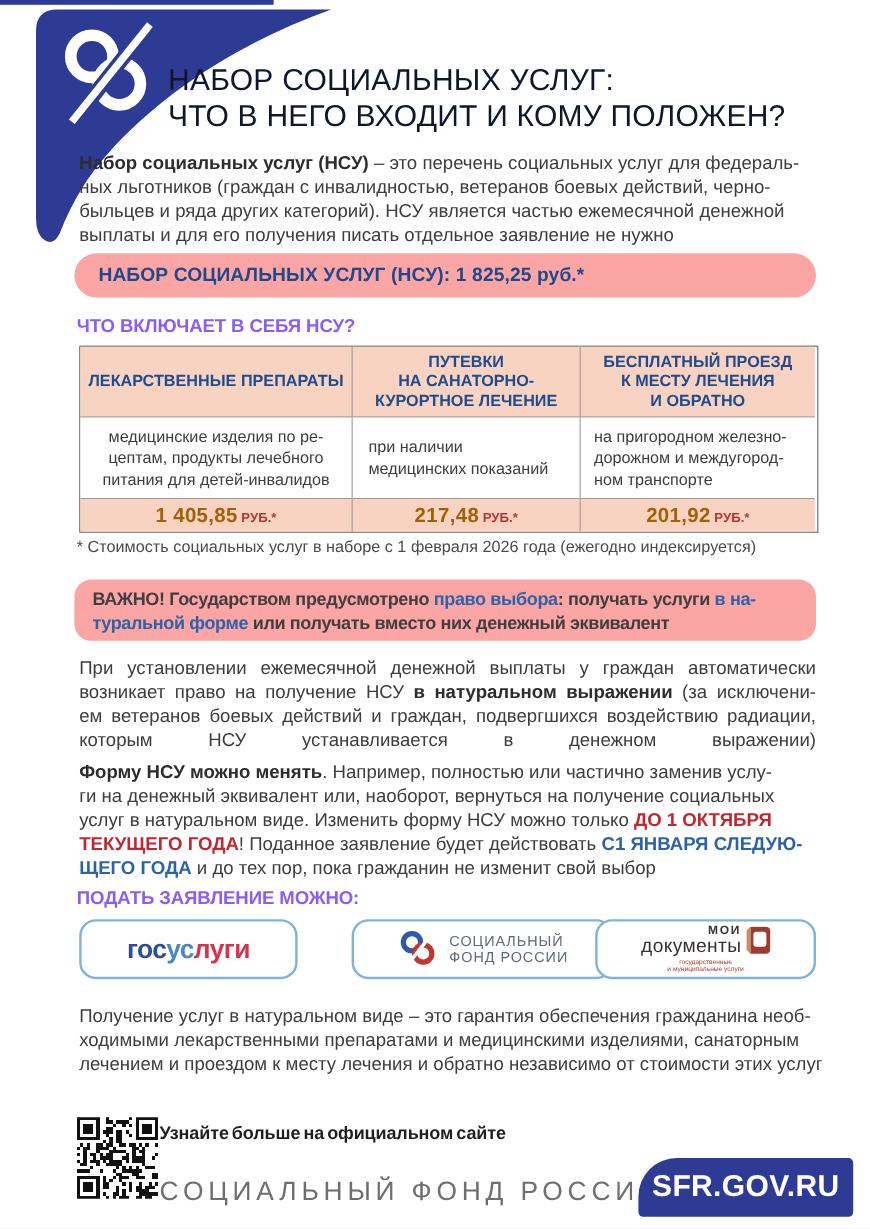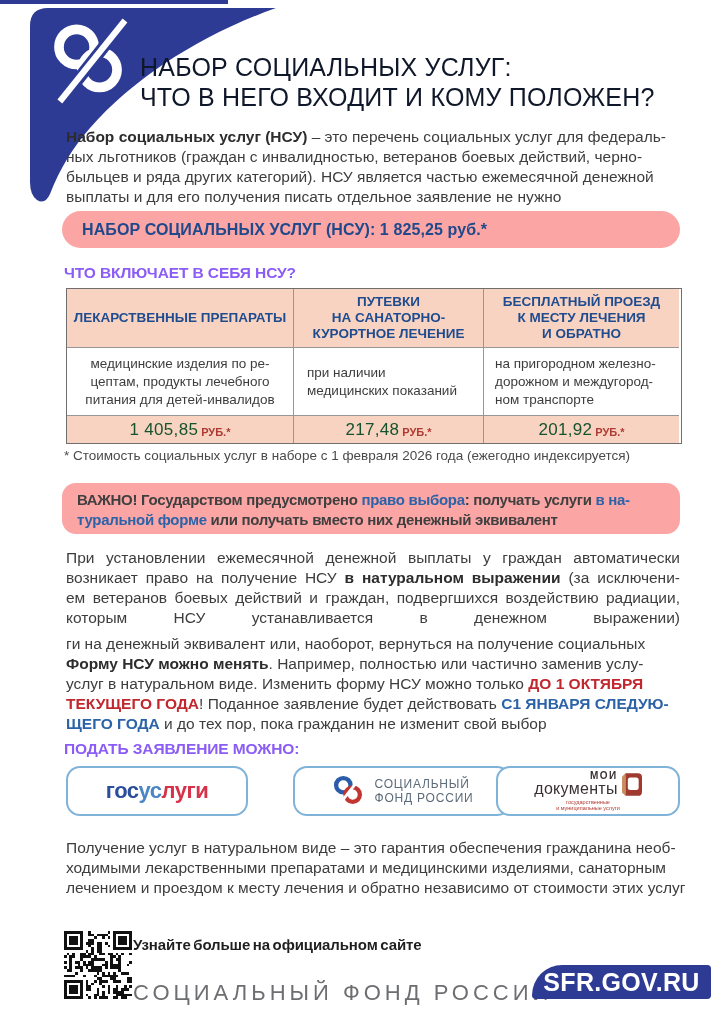--- a/index.html
+++ b/index.html
@@ -45,21 +45,21 @@
   .td{
     background:#fff;font-size:13.5px;line-height:18px;color:#3d3d3d;
     display:flex;flex-direction:column;justify-content:center;
   }
   .td.c0{text-align:center;}
   .td.c1{padding-left:13px;}
   .td.c2{padding-left:11px;}
   .tv{
     background:#f9d3c1;display:flex;align-items:center;justify-content:center;
   }
-  .tv .amt{font-size:17px;font-weight:400;color:#14532d;letter-spacing:0.3px;}
+  .tv .amt{font-size:17px;font-weight:700;color:#a16207;letter-spacing:0.3px;}
   .tv .unit{font-size:11px;font-weight:700;color:#ae3a33;margin:4px 0 0 3px;}
   .footnote{position:absolute;left:64px;top:448px;font-size:13.5px;color:#4a4a4a;}
   .banner.important{
     top:483px;height:51px;border-radius:14px;padding:7px 0 0 15px;
     font-size:15px;line-height:19.5px;font-weight:700;color:#3f3f3f;letter-spacing:-0.3px;
   }
   .banner.important .seg.s-b{color:#3f3f3f;}
   .p2{top:548px;}
   .p3{top:634px;}
   .p4{top:838px;}
@@ -68,35 +68,35 @@
     box-sizing:border-box;background:#fff;display:flex;align-items:center;justify-content:center;
   }
   .lbox.b1{left:66px;width:182px;}
   .lbox.b2{left:293px;width:218px;gap:8px;}
   .lbox.b3{left:496px;width:184px;flex-direction:column;justify-content:center;}
   .gos{font-size:22px;font-weight:700;letter-spacing:-0.5px;}
   .gos .g1{color:#2a4e9b;}
   .gos .g2{color:#4a85c6;}
   .gos .g3{color:#d6324a;}
   .sfr-text{font-size:12px;line-height:14px;color:#5c6b79;letter-spacing:0.8px;}
-  .md-row{display:flex;align-items:flex-end;gap:4px;}
+  .md-row{display:flex;align-items:center;gap:4px;}
   .md-text{text-align:right;color:#3a3133;}
   .md-top{font-size:10px;font-weight:700;letter-spacing:1.5px;line-height:10px;}
   .md-name{font-size:16px;line-height:16px;letter-spacing:0.3px;}
   .md-sub{font-size:5.5px;line-height:6.5px;color:#b23830;text-align:center;margin-top:2px;}
   .qr{position:absolute;left:64px;top:931px;width:68px;height:68px;}
   .find-more{
     position:absolute;left:133px;top:936px;font-size:15px;font-weight:700;color:#1f1f1f;
     word-spacing:-1.5px;letter-spacing:-0.1px;
   }
   .org{
     position:absolute;left:133px;top:980px;font-size:22px;color:#6d6e71;letter-spacing:4px;
   }
   .sfr-box{
-    position:absolute;left:532px;top:965px;width:179px;height:34px;background:#2e3b94;
+    position:absolute;left:532px;top:965px;width:179px;height:49px;background:#2e3b94;
     border-radius:32px 4px 4px 4px;display:flex;align-items:center;justify-content:center;
     color:#fff;font-size:25px;font-weight:700;letter-spacing:0.3px;
   }
 </style>
 </head>
 <body>
 
 <div class="page">
 
   <div class="top-strip"></div>
@@ -182,22 +182,22 @@
     </div>
 
   <div class="rt p2 justify">
       <div class="ln"><span class="seg s-n">При установлении ежемесячной денежной выплаты у граждан автоматически</span></div>
       <div class="ln"><span class="seg s-n">возникает право на получение НСУ </span><span class="seg s-b">в натуральном выражении</span><span class="seg s-n"> (за исключени-</span></div>
       <div class="ln"><span class="seg s-n">ем ветеранов боевых действий и граждан, подвергшихся воздействию радиации,</span></div>
       <div class="ln"><span class="seg s-n">которым НСУ устанавливается в денежном выражении)</span></div>
     </div>
 
   <div class="rt p3">
+      <div class="ln"><span class="seg s-b">Форму НСУ можно менять</span><span class="seg s-n">. Например, полностью или частично заменив услу-</span></div>
       <div class="ln"><span class="seg s-n">ги на денежный эквивалент или, наоборот, вернуться на получение социальных</span></div>
-      <div class="ln"><span class="seg s-b">Форму НСУ можно менять</span><span class="seg s-n">. Например, полностью или частично заменив услу-</span></div>
       <div class="ln"><span class="seg s-n">услуг в натуральном виде. Изменить форму НСУ можно только </span><span class="seg s-br">ДО 1 ОКТЯБРЯ</span></div>
       <div class="ln"><span class="seg s-br">ТЕКУЩЕГО ГОДА</span><span class="seg s-n">! Поданное заявление будет действовать </span><span class="seg s-bb">С1 ЯНВАРЯ СЛЕДУЮ-</span></div>
       <div class="ln"><span class="seg s-bb">ЩЕГО ГОДА</span><span class="seg s-n"> и до тех пор, пока гражданин не изменит свой выбор</span></div>
     </div>
 
   <div class="h2 apply">ПОДАТЬ ЗАЯВЛЕНИЕ МОЖНО:</div>
 
   <div class="lbox b1 gos">
     <span class="g1">гос</span>
       <span class="g2">ус</span>

